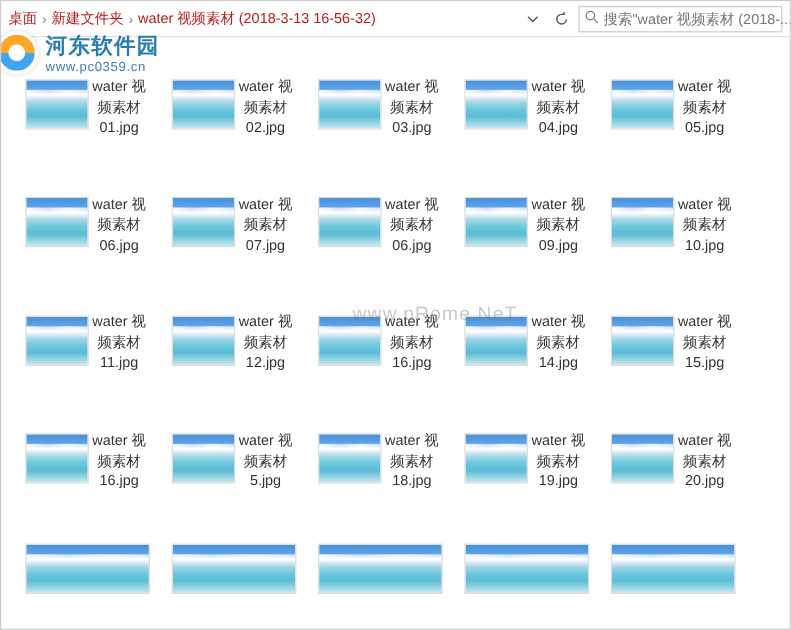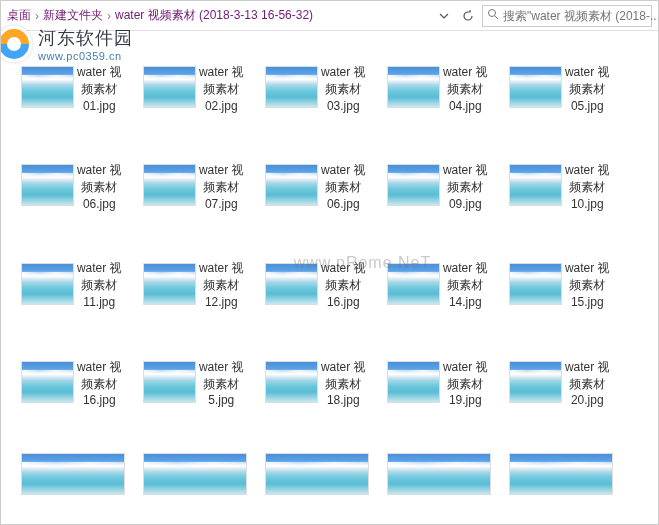--- a/index.html
+++ b/index.html
@@ -26,21 +26,21 @@
       flex: 1;
       display: flex;
       align-items: center;
       gap: 2px;
       font-size: 12px;
       color: #333;
       overflow: hidden;
       white-space: nowrap;
     }
     .breadcrumb-sep { color: #888; margin: 0 2px; }
-    .breadcrumb-item { color: #701a75; }
+    .breadcrumb-item { color: #b91c1c; }
     .toolbar-icon {
       width: 20px;
       height: 20px;
       display: flex;
       align-items: center;
       justify-content: center;
       cursor: pointer;
       color: #555;
     }
     .search-box {
@@ -133,22 +133,22 @@
       inset: 8px;
       background: #fff;
       border-radius: 50%;
     }
     .watermark-text {
       display: flex;
       flex-direction: column;
     }
     .watermark-title {
       font-size: 18px;
-      font-weight: normal;
-      color: #0f172a;
+      font-weight: bold;
+      color: #0369a1;
       letter-spacing: 1px;
     }
     .watermark-url {
       font-size: 11px;
       color: #2166a8;
       letter-spacing: 0.5px;
     }
     .watermark-center {
       position: absolute;
       top: 50%;

